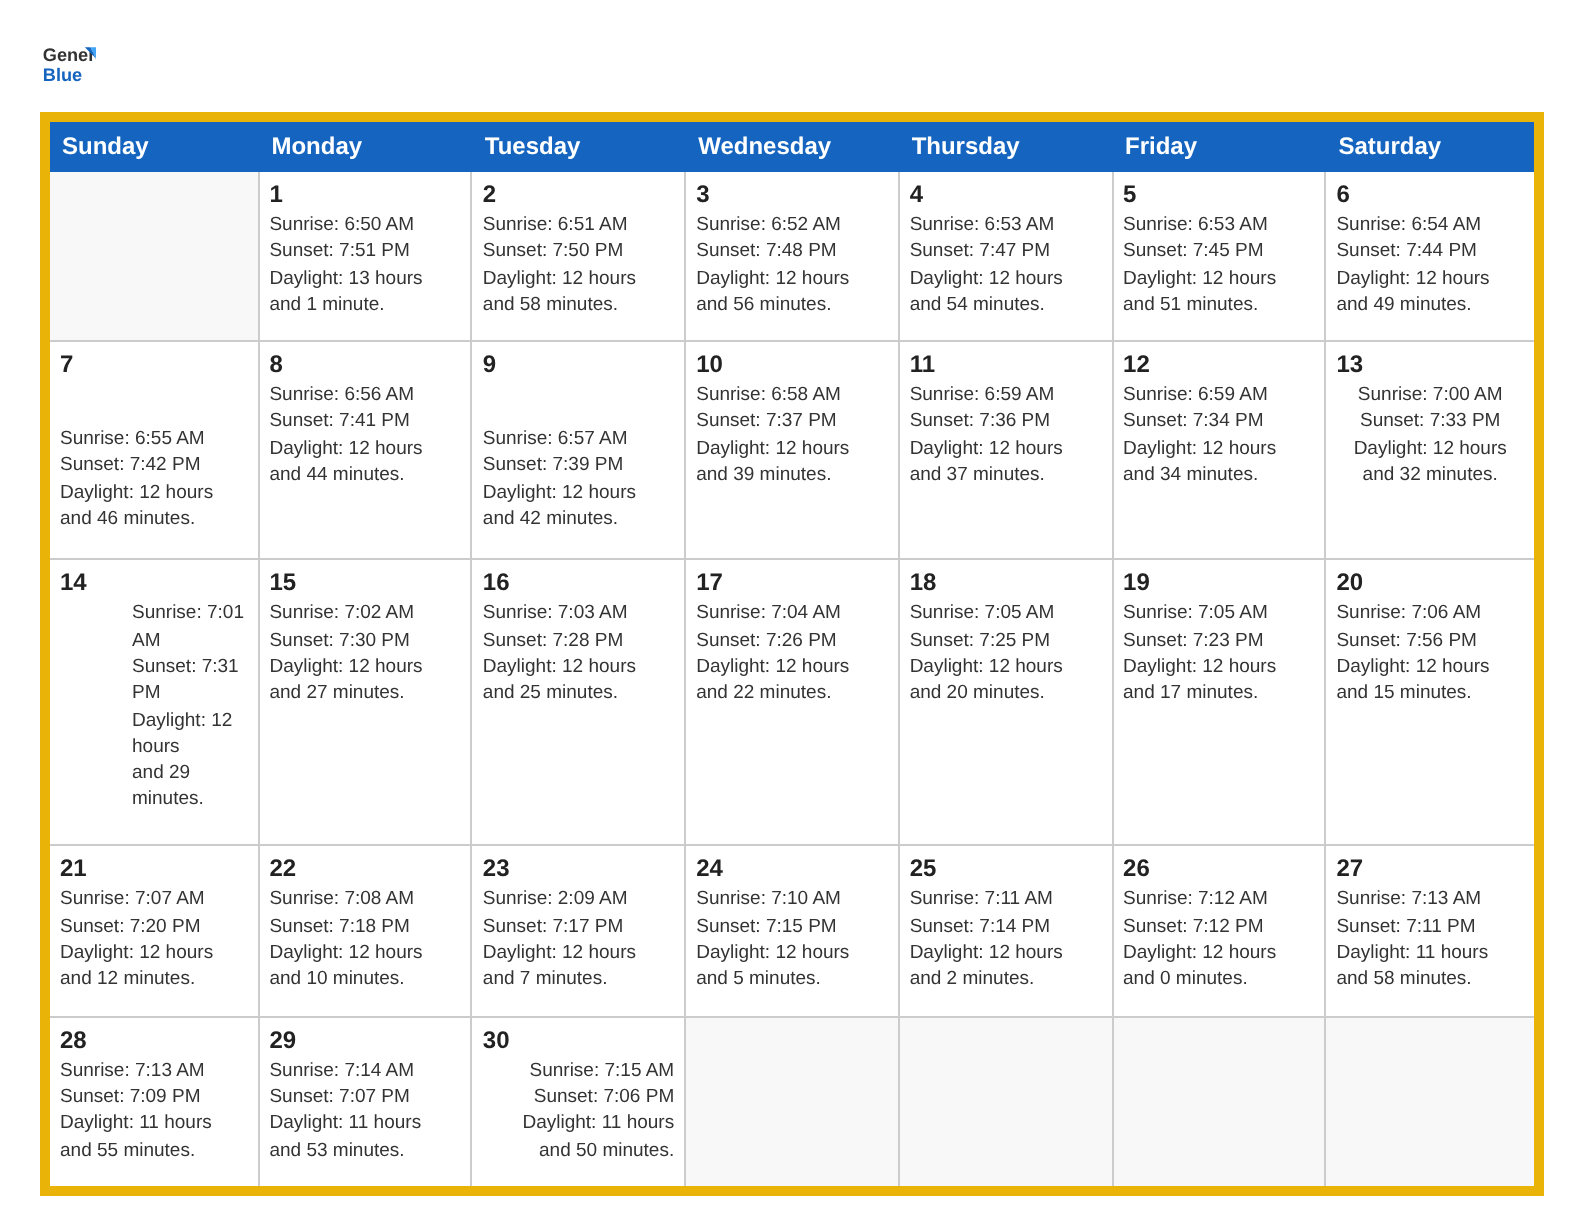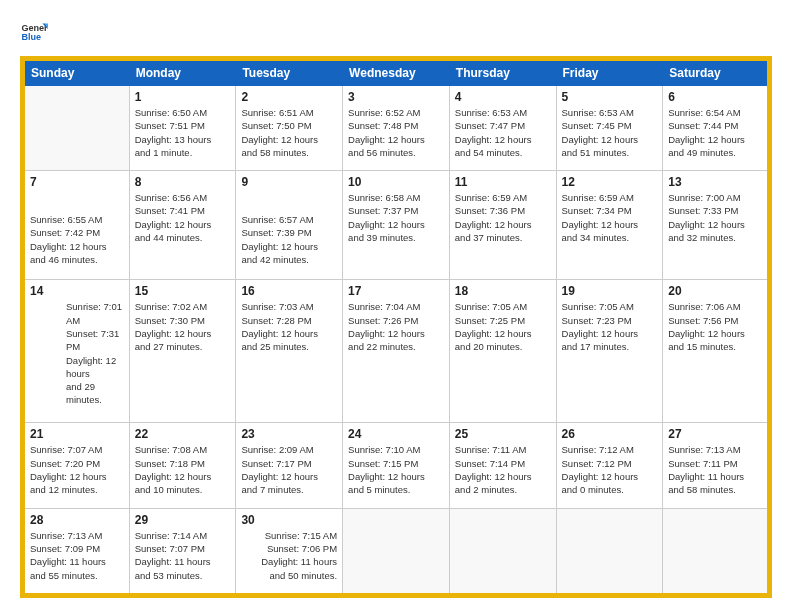--- a/index.html
+++ b/index.html
@@ -200,21 +200,21 @@
           </td>
           <td>
             <span class="day-number">12</span>
             <div class="day-info" style="white-space: pre-line;">Sunrise: 6:59 AM
 Sunset: 7:34 PM
 Daylight: 12 hours
 and 34 minutes.</div>
           </td>
           <td>
             <span class="day-number">13</span>
-            <div class="day-info" style="white-space: pre-line;">Sunrise: 7:00 AM
+            <div class="day-info" style="white-space: pre-line; text-align: center;">Sunrise: 7:00 AM
 Sunset: 7:33 PM
 Daylight: 12 hours
 and 32 minutes.</div>
           </td>
         </tr>
         <tr>
           <td>
             <span class="day-number">14</span>
             <div class="day-info" style="white-space: pre-line; margin-left: 36px;">Sunrise: 7:01 AM
 Sunset: 7:31 PM

